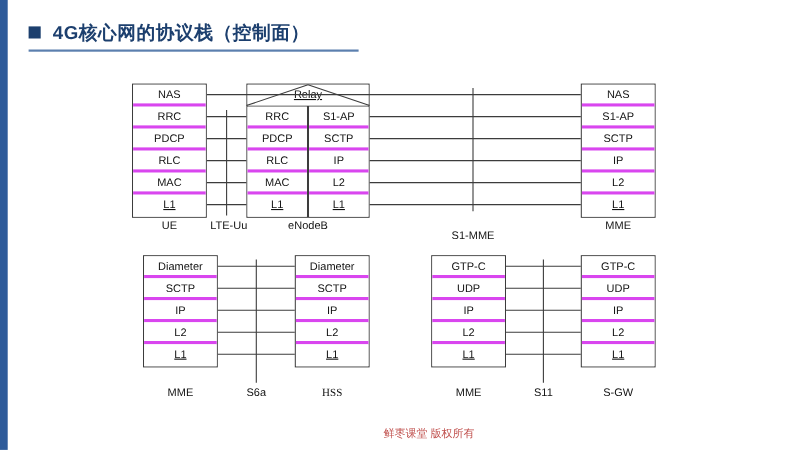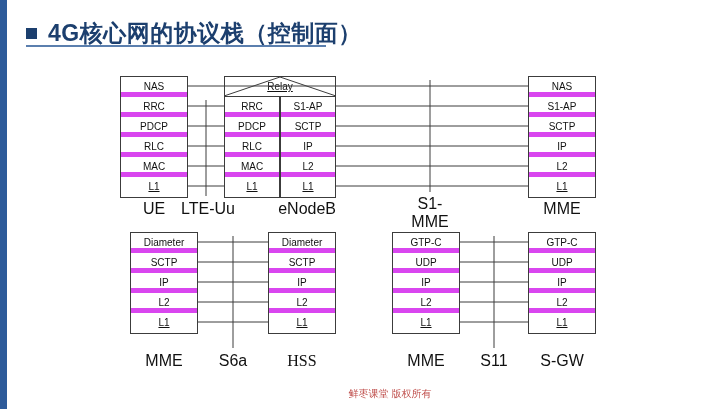--- a/index.html
+++ b/index.html
@@ -31,21 +31,21 @@
     display: flex;
     align-items: center;
   }
   .title-bullet {
     width: 11px;
     height: 11px;
     background: #1c3f6e;
     margin-right: 11px;
   }
   .title-text {
-    font-size: 23px;
+    font-size: 17px;
     font-weight: bold;
     color: #1c3f6e;
     letter-spacing: 0.5px;
   }
   .title-underline {
     position: absolute;
     left: 26px;
     top: 45px;
     width: 300px;
     height: 2px;
@@ -58,32 +58,32 @@
     border: 1px solid #3c3c3c;
     box-sizing: border-box;
     background: #ffffff;
   }
   .cell {
     height: 20px;
     line-height: 20px;
     text-align: center;
     font-size: 10px;
     color: #111111;
-    border-bottom: 5px solid #d946ef;
+    border-bottom: 3px solid #d946ef;
     box-sizing: border-box;
     background: #ffffff;
   }
   .cell:last-child {
     border-bottom: none;
     text-decoration: underline;
   }
 
   .node-label {
     position: absolute;
-    font-size: 16px;
+    font-size: 10px;
     color: #111111;
     text-align: center;
   }
 
   .footer {
     position: absolute;
     width: 100%;
     text-align: center;
     bottom: 8px;
     font-size: 10px;
@@ -132,34 +132,34 @@
   <div class="cell">SCTP</div>
   <div class="cell">IP</div>
   <div class="cell">L2</div>
   <div class="cell">L1</div>
 </div>
 
 <div class="stack" style="left:224px; top:76px; width:112px; height:20px;">
   <div class="cell" style="height:19px; line-height:19px;">Relay</div>
 </div>
 
-<div class="node-label" style="left:224px; top:200px; width:112px;text-align:right;">eNodeB</div>
+<div class="node-label" style="left:224px; top:200px; width:112px;">eNodeB</div>
 
 <div class="stack" style="left:528px; top:76px; width:68px;">
   <div class="cell">NAS</div>
   <div class="cell">S1-AP</div>
   <div class="cell">SCTP</div>
   <div class="cell">IP</div>
   <div class="cell">L2</div>
   <div class="cell">L1</div>
 </div>
 <div class="node-label" style="left:528px; top:200px; width:68px;">MME</div>
 
 <div class="node-label" style="left:178px; top:200px; width:60px;">LTE-Uu</div>
-<div class="node-label" style="left:400px; top:195px; width:60px;">S1-MME</div>
+<div class="node-label" style="left:400px; top:209px; width:60px;">S1-MME</div>
 
 <div class="stack" style="left:130px; top:232px; width:68px;">
   <div class="cell">Diameter</div>
   <div class="cell">SCTP</div>
   <div class="cell">IP</div>
   <div class="cell">L2</div>
   <div class="cell">L1</div>
 </div>
 <div class="node-label" style="left:130px; top:352px; width:68px;">MME</div>
 

